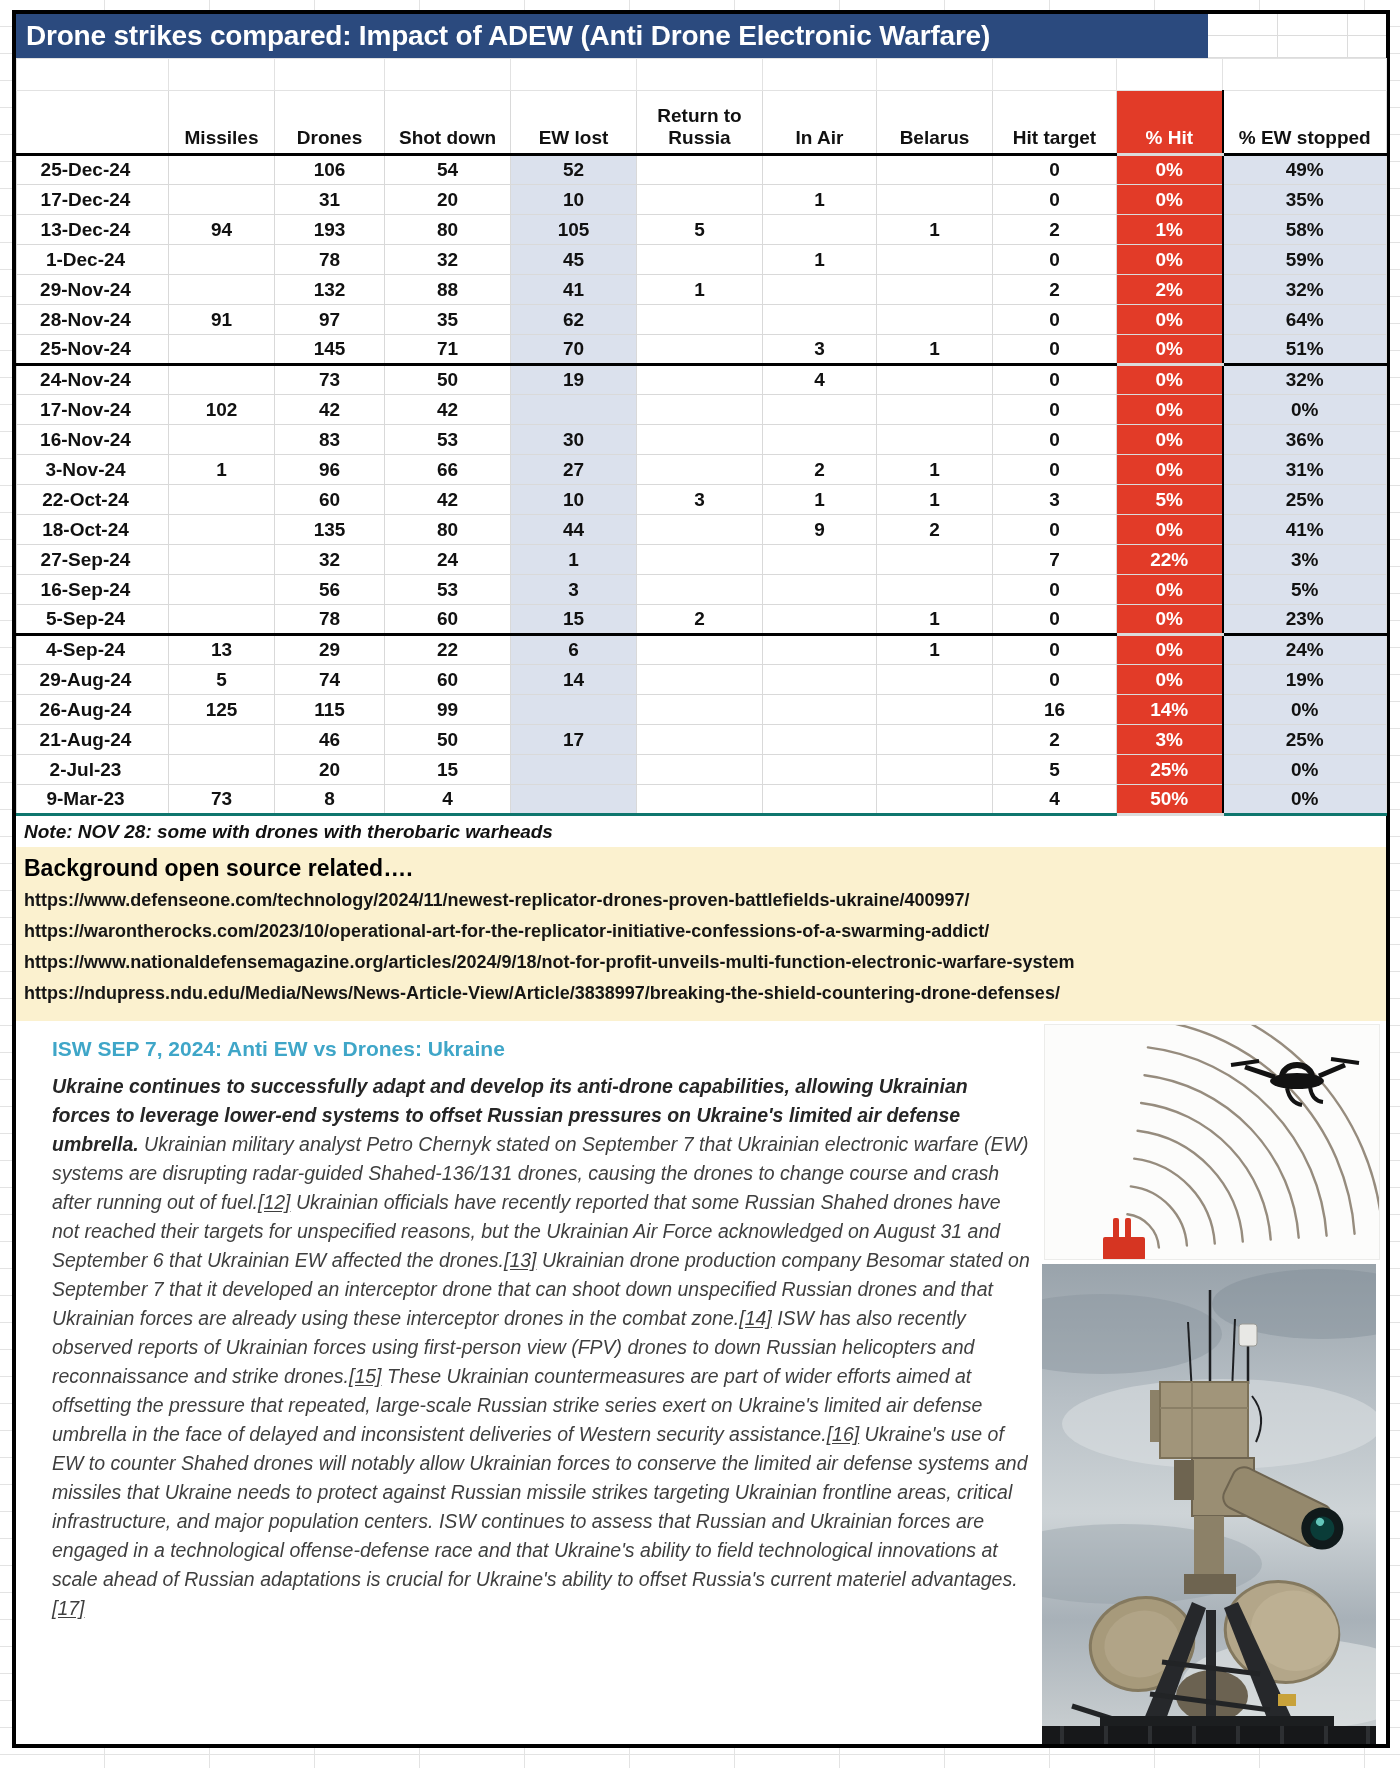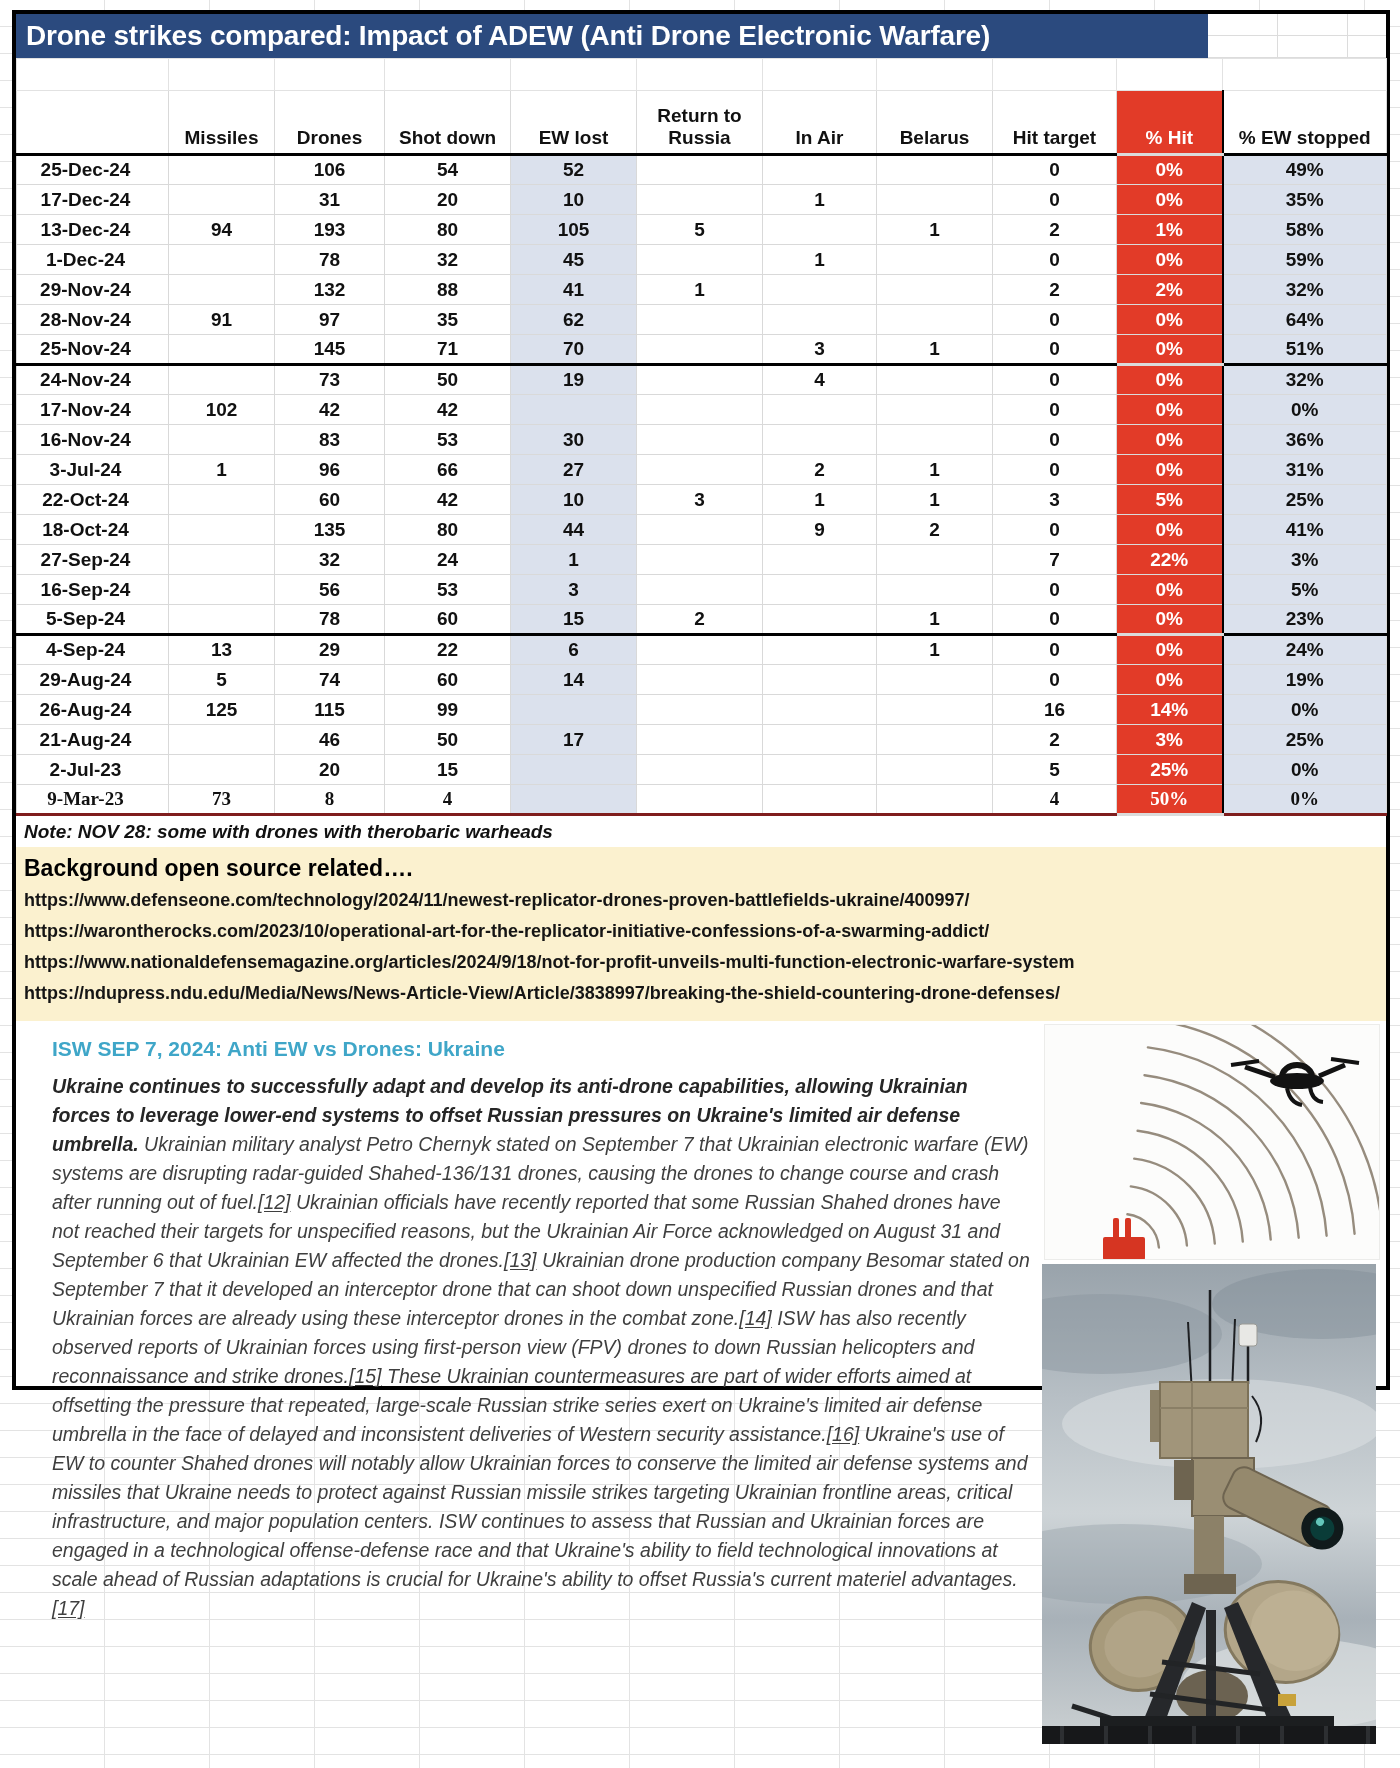--- a/index.html
+++ b/index.html
@@ -5,21 +5,21 @@
   html,body{margin:0;padding:0;}
   body{
     width:1400px;height:1768px;position:relative;overflow:hidden;
     font-family:"Liberation Sans",sans-serif;
     background:
       repeating-linear-gradient(to bottom, transparent 0 26px, #e3e3e3 26px 27px),
       repeating-linear-gradient(to right, transparent 0 104px, #e3e3e3 104px 105px),
       #ffffff;
   }
   #frame{
-    position:absolute;left:12px;top:10px;width:1378px;height:1380px;
+    position:absolute;left:12px;top:10px;width:1378px;height:1738px;
     border:4px solid #000;background:#fff;box-sizing:border-box;
   }
   
   .title-bar{
     position:absolute;left:0;top:0;width:1192px;height:44px;
     background:var(--title-bg,#2b4a7e);color:#fff;
     font-size:28px;font-weight:700;line-height:44px;
     padding-left:10px;box-sizing:border-box;white-space:nowrap;letter-spacing:-0.2px;
   }
   .title-corner{
@@ -46,21 +46,21 @@
   #strikes-table td.date{text-align:center;padding-right:14px;margin-left:20px;}
   .col-blue{background:var(--ew-col-bg,#dbe1ed);}
   .col-red{
     background:var(--hit-col-bg,#e23b28)!important;color:#fff!important;
     border-left-color:rgba(0,0,0,.25)!important;border-right-color:rgba(0,0,0,.25)!important;
     border-top-color:rgba(0,0,0,.14)!important;border-bottom-color:rgba(0,0,0,.14)!important;
   }
   #strikes-table th.col-red{color:#fff;}
   .colsep{border-left:2px solid #000!important;}
   #strikes-table tr.sep td{border-bottom:3px solid #000;}
-  #strikes-table tr:last-child td{border-bottom:3px solid #7f1d1d;font-family:Liberation Serif, serif;}
+  #strikes-table tr:last-child td{border-bottom:3px solid #0f766e;}
   
   .note-row{
     position:absolute;left:0;top:803px;width:1370px;height:30px;
     font-size:19px;font-style:italic;font-weight:700;color:#111;
     line-height:30px;padding-left:8px;box-sizing:border-box;background:#fff;
   }
   
   .sources{
     position:absolute;left:0;top:833px;width:1370px;height:174px;
     background:var(--sources-bg,#fbf1cf);box-sizing:border-box;padding:4px 0 0 8px;
@@ -261,21 +261,21 @@
           <td class="">53</td>
           <td class="col-blue">30</td>
           <td class=""></td>
           <td class=""></td>
           <td class=""></td>
           <td class="">0</td>
           <td class="col-red">0%</td>
           <td class="col-blue colsep">36%</td>
         </tr>
         <tr>
-          <td class="date ">3-Jul-24</td>
+          <td class="date ">3-Nov-24</td>
           <td class="">1</td>
           <td class="">96</td>
           <td class="">66</td>
           <td class="col-blue">27</td>
           <td class=""></td>
           <td class="">2</td>
           <td class="">1</td>
           <td class="">0</td>
           <td class="col-red">0%</td>
           <td class="col-blue colsep">31%</td>

